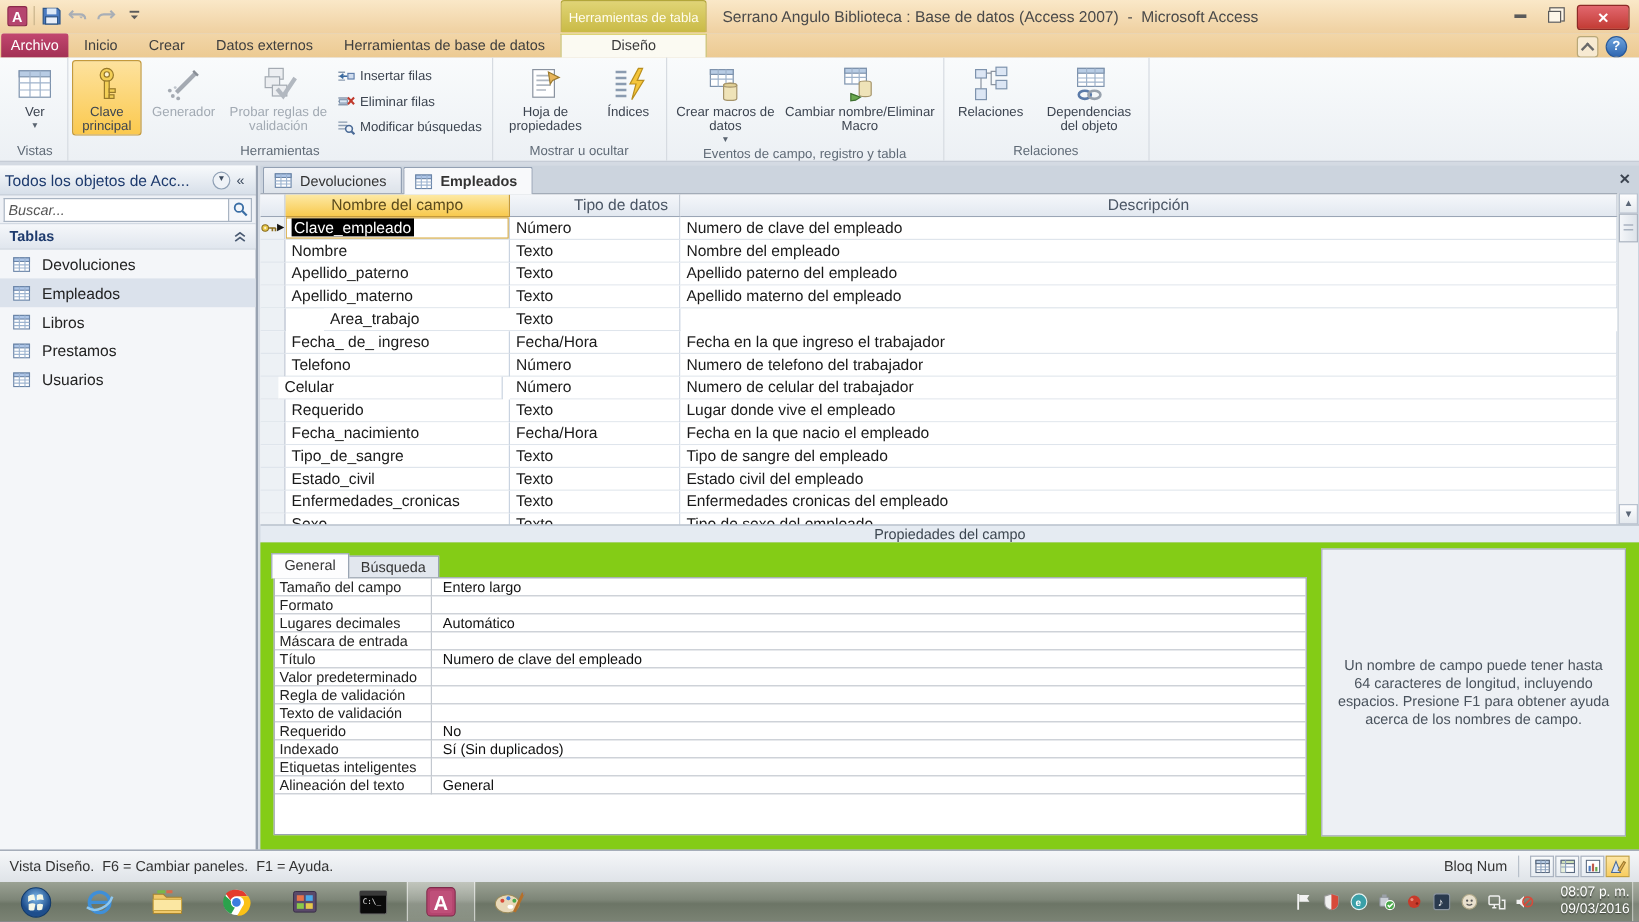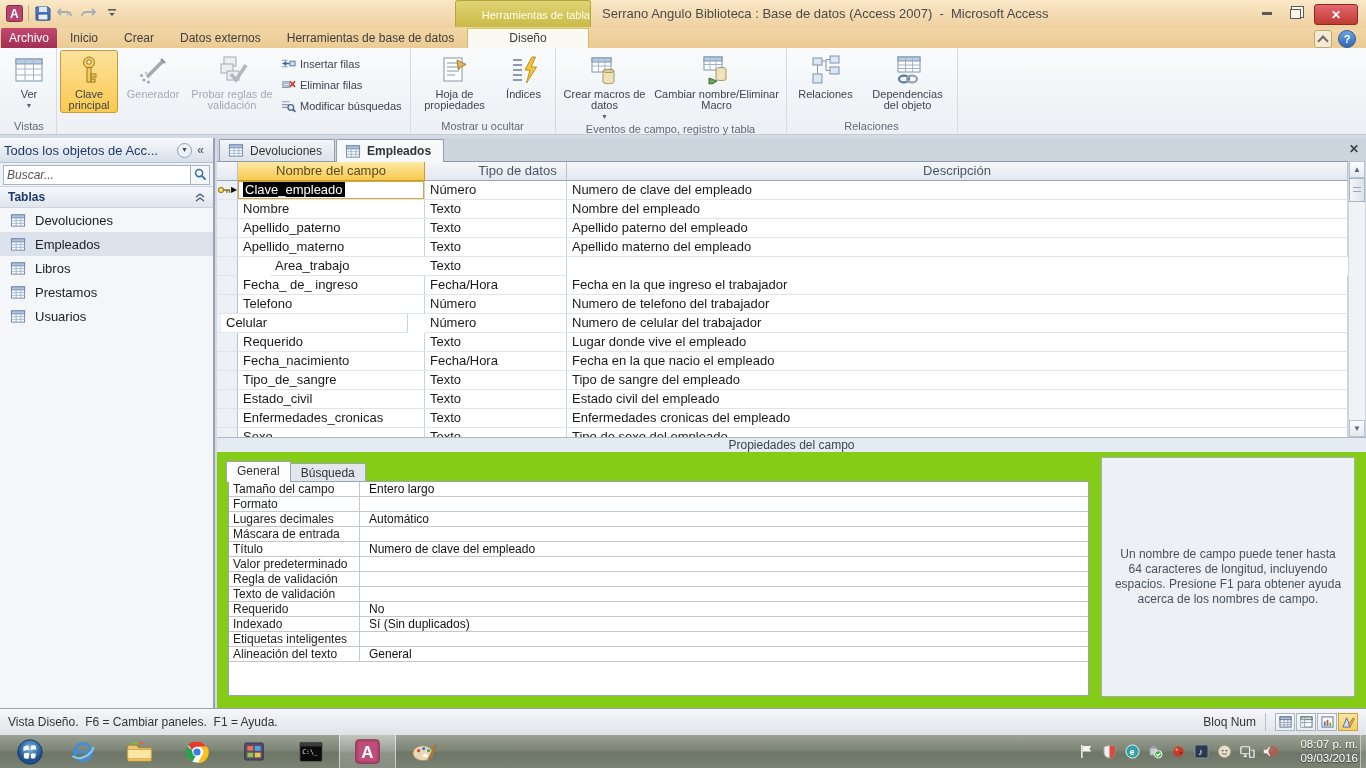--- a/index.html
+++ b/index.html
@@ -5,21 +5,21 @@
   html,body{margin:0;padding:0;background:#555}
   #screen{position:relative;width:1366px;height:768px;overflow:hidden;
     font-family:"Liberation Sans",sans-serif;background:#d4dae3;cursor:default;
     -webkit-user-select:none;user-select:none}
   .abs{position:absolute}
   
   #titlebar{left:0;top:0;width:1366px;height:28px;background:linear-gradient(#fae8c8,#efd0a0)}
   #qat{left:4px;top:3px;height:20px;display:flex;align-items:center;gap:3px}
   .qbtn{width:20px;height:19px;display:flex;align-items:center;justify-content:center}
   .qsep{width:1px;height:16px;background:#c9b38c;margin:0 1px}
-  #ctxheader{left:455px;top:0;width:136px;height:27px;text-align:right;line-height:28px;
+  #ctxheader{left:467px;top:0;width:122px;height:27px;text-align:center;line-height:28px;
     font-size:11px;color:#fffdf0;background:linear-gradient(#e0d476,#c9ba45);
     border:1px solid #b2a63a;border-bottom:none;border-radius:3px 3px 0 0;box-sizing:border-box}
   #wintitle{left:602px;top:0;height:28px;line-height:28px;font-size:13px;color:#4a4a4a;white-space:pre}
   #winbtns{right:8px;top:4px;display:flex}
   .wbtn{width:29px;height:19px;display:flex;align-items:center;justify-content:center;
     font-size:12px;color:#555}
   .wbtn.close{width:42px;background:linear-gradient(#e2676e,#c23b34);border:1px solid #8d2a26;
     border-radius:3px;color:#fff;font-weight:bold;margin-left:4px}
   .wglyph-min{width:10px;height:3px;background:#5a5a5a}
   .wglyph-restore{width:9px;height:8px;border:1px solid #5a5a5a;background:#fdf6e8;box-shadow:2px -2px 0 -0px #fdf6e8,2px -2px 0 1px #5a5a5a}
@@ -308,20 +308,21 @@
                 <svg width="15" height="15" viewBox="0 0 16 16">
                   <path d="M1 4h8M1 7h8M1 10h8" stroke="#8a9bb0" stroke-width="1.2"></path>
                   <circle cx="10.5" cy="10" r="3" fill="#eef3f9" stroke="#4a6a96" stroke-width="1.4"></circle>
                   <line x1="12.8" y1="12.3" x2="15.3" y2="14.8" stroke="#4a6a96" stroke-width="2"></line>
                 </svg>
               </span>
               <span>Modificar búsquedas</span>
             </div>
           </div>
         </div>
+        <div class="rgrouplabel">Herramientas</div>
       </div>
       <div class="rgroup">
         <div class="rbtns">
           <div class="rlg w-property-sheet">
             <span class="icon32">
               <svg width="32" height="32" viewBox="0 0 32 32">
                 <rect x="5" y="4" width="18" height="23" fill="#fff" stroke="#8a93a0"></rect>
                 <path d="M8 9h12M8 13h12M8 17h12M8 21h8" stroke="#b0b8c2" stroke-width="1.4"></path>
                 <path d="M18 6l9 4.5-5.5 2.5-2 3z" fill="#e8b55a" stroke="#9c7a2e"></path>
               </svg>
@@ -552,21 +553,21 @@
           <div class="gc" style="left: 350px; width: 781px;">Fecha en la que ingreso el trabajador</div>
         </div>
         <div class="grow" style="top: 133px;">
           <div class="gc rowsel" style="left: 0px; width: 21px;"></div>
           <div class="gc" style="left: 21px; width: 187px;">Telefono</div>
           <div class="gc" style="left: 208px; width: 142px;">Número</div>
           <div class="gc" style="left: 350px; width: 781px;">Numero de telefono del trabajador</div>
         </div>
         <div class="grow" style="top: 152px;">
           <div class="gc rowsel" style="left: 0px; width: 21px;"></div>
-          <div class="gc" style="left: 4px; width: 187px;">Celular</div>
+          <div class="gc" style="left: 15px; width: 187px;">Celular</div>
           <div class="gc" style="left: 208px; width: 142px;">Número</div>
           <div class="gc" style="left: 350px; width: 781px;">Numero de celular del trabajador</div>
         </div>
         <div class="grow" style="top: 171px;">
           <div class="gc rowsel" style="left: 0px; width: 21px;"></div>
           <div class="gc" style="left: 21px; width: 187px;">Requerido</div>
           <div class="gc" style="left: 208px; width: 142px;">Texto</div>
           <div class="gc" style="left: 350px; width: 781px;">Lugar donde vive el empleado</div>
         </div>
         <div class="grow" style="top: 190px;">

